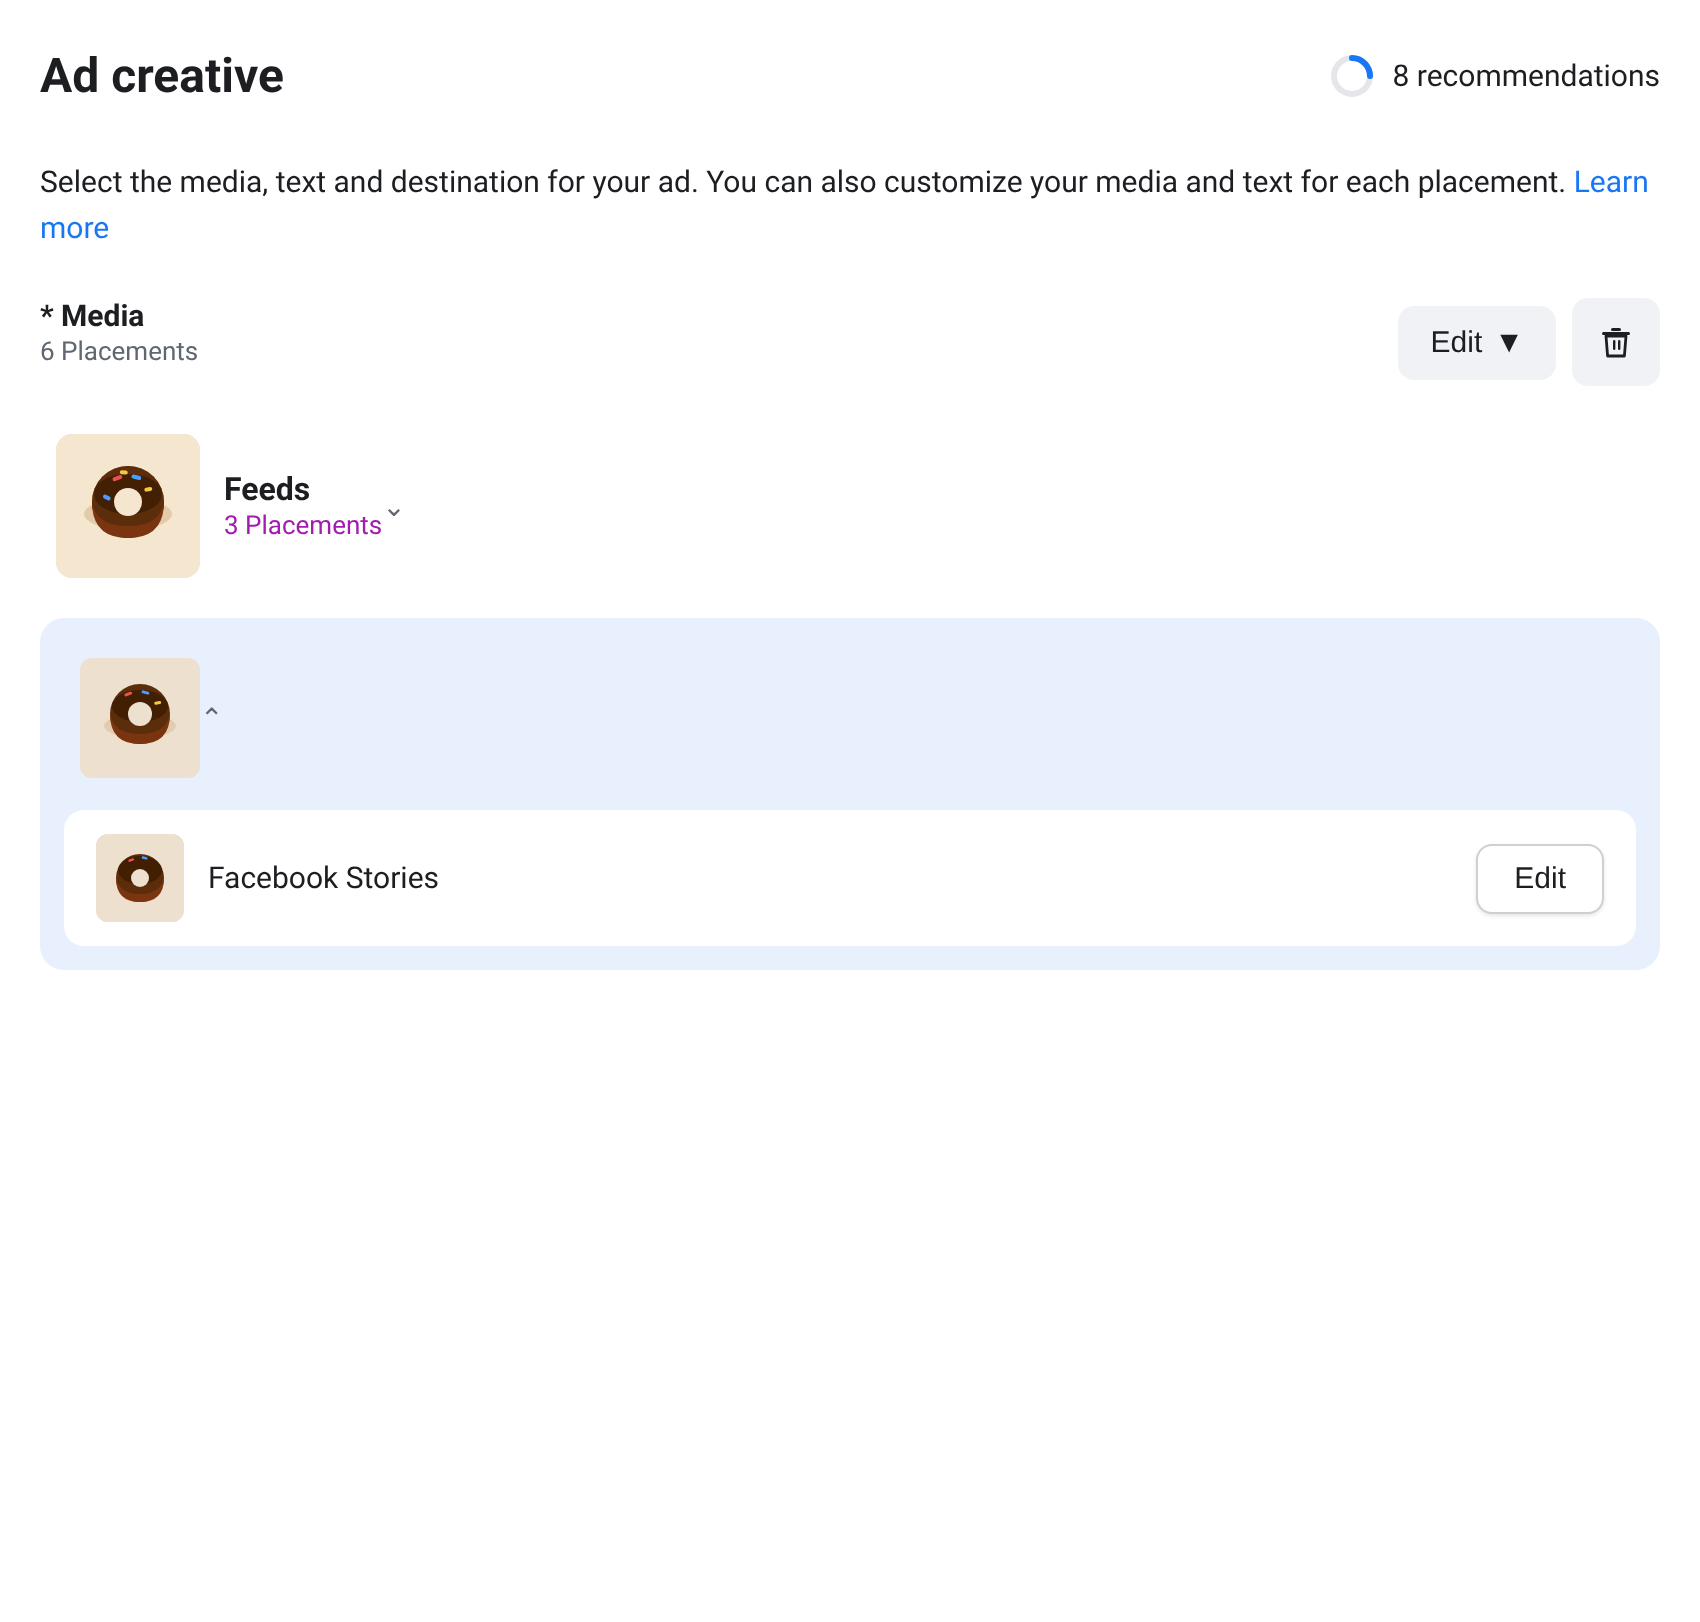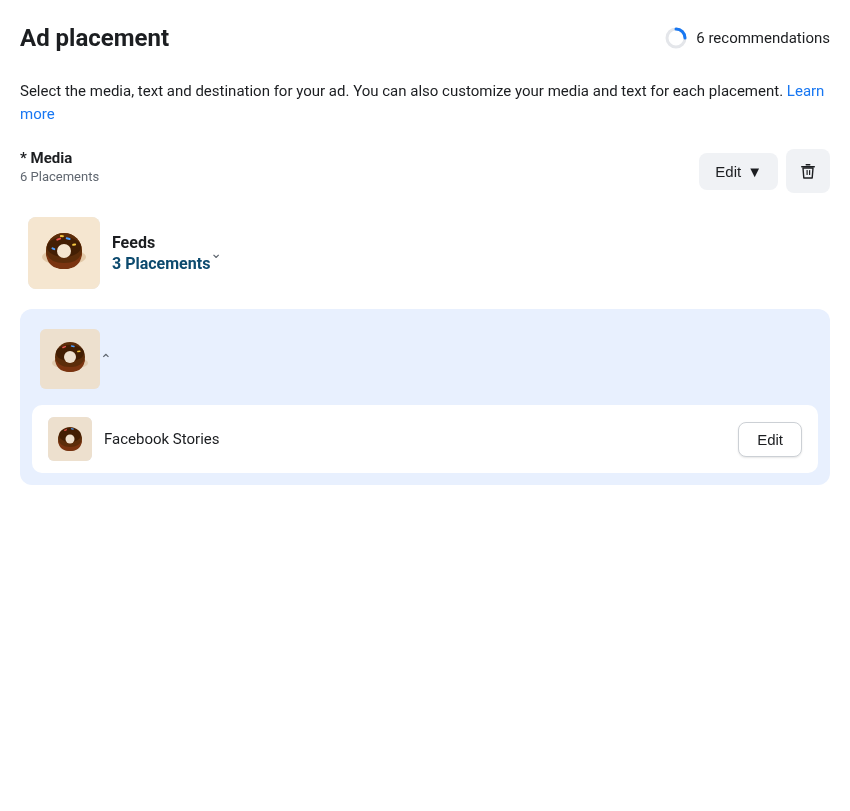--- a/index.html
+++ b/index.html
@@ -158,24 +158,23 @@
 
     .group-info {}
 
     .group-name {
       font-size: 16px;
       font-weight: 700;
       color: #1c1e21;
     }
 
     .group-placements {
-      font-size: 16px;
-      color: #0c4a6e;
+      font-size: 13px;
+      color: #a21caf;
       margin-top: 2px;
-      font-weight: bold;
     }
 
     .chevron-icon {
       font-size: 14px;
       color: #606770;
     }
 
     .expanded-group {
       background: #e8f0fe;
       border-radius: 12px;
@@ -259,28 +258,28 @@
       width: 100%;
       height: 100%;
     }
 
   </style>
 </head>
 <body>
 
 <div class="header-section">
   <div class="title-row">
-    <h1 class="page-title">Ad placement</h1>
+    <h1 class="page-title">Ad creative</h1>
     <div class="recommendations-badge">
 
       <svg class="spinner-icon" viewBox="0 0 24 24" fill="none" xmlns="http://www.w3.org/2000/svg">
         <circle cx="12" cy="12" r="9" stroke="#e4e6ea" stroke-width="3"></circle>
         <path d="M12 3 A9 9 0 0 1 21 12" stroke="#1877f2" stroke-width="3" stroke-linecap="round"></path>
       </svg>
-      <span>6 recommendations</span>
+      <span>8 recommendations</span>
     </div>
   </div>
   <p class="description-text">
     <span>Select the media, text and destination for your ad. You can also customize your media and text for each placement.</span>
     <a href="#" class="learn-more-link">Learn more</a>
   </p>
 </div>
 
 <div class="media-section">
   <div class="media-header">

